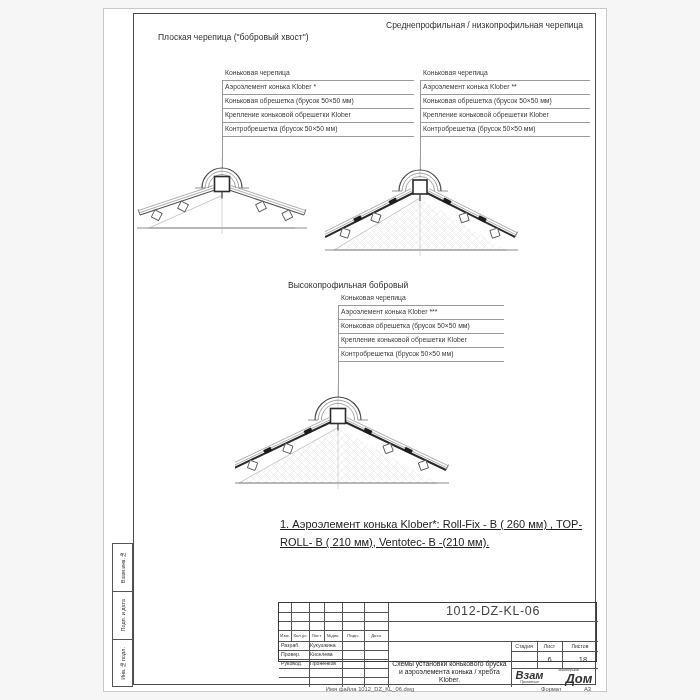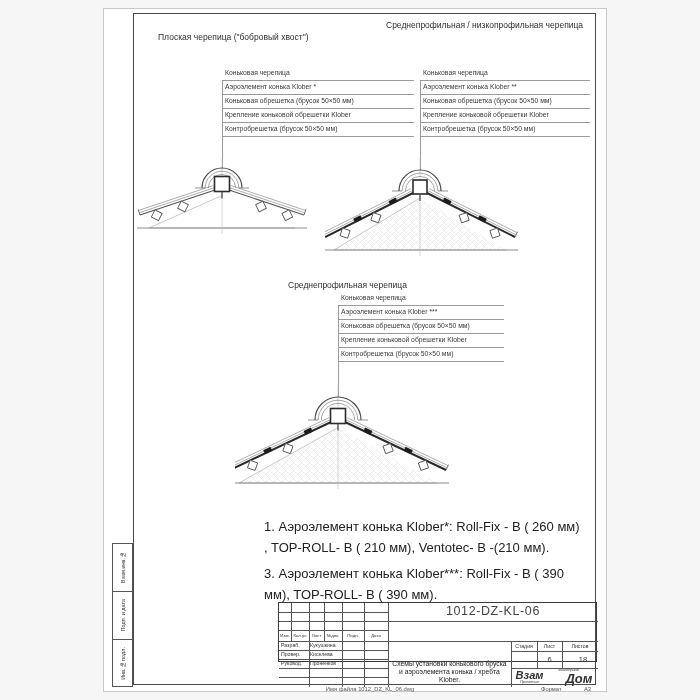--- a/index.html
+++ b/index.html
@@ -7,21 +7,21 @@
         font-family:"Liberation Sans",sans-serif;color:#333;}
   .sheet{position:absolute;left:103px;top:8px;width:504px;height:684px;background:#fff;
          border:1px solid #c9c9c9;box-sizing:border-box;}
   .frame{position:absolute;left:133px;top:13px;width:463px;height:672px;
          border:1.5px solid #4a4a4a;box-sizing:border-box;}
   .sect-title{position:absolute;font-size:8.5px;color:#2e2e2e;white-space:nowrap;}
   .lblist{position:absolute;font-size:6.8px;color:#3a3a3a;}
   .lbl{height:13px;line-height:12.5px;border-bottom:1px solid #9a9a9a;padding-left:3px;white-space:nowrap;}
   .vlead{position:absolute;width:1px;background:#9a9a9a;}
   .draw{position:absolute;}
-  .notes{position:absolute;left:264px;top:516px;width:322px;font-size:13px;color:#222;}
+  .notes{position:absolute;left:280px;top:516px;width:322px;font-size:11px;color:#222;text-decoration:underline;}
   .notes p{margin:0 0 5px 0;line-height:1.62;}
   .tb{position:absolute;left:278px;top:602px;width:319px;height:60px;
       border:1.6px solid #3a3a3a;box-sizing:border-box;}
   .tb .txt{position:absolute;white-space:nowrap;color:#333;}
   .tbl{position:absolute;background:#555;}
   .docnum{position:absolute;left:110px;top:0;width:208px;height:17px;line-height:17px;
           text-align:center;font-size:12.5px;letter-spacing:0.6px;color:#444;}
   .doctitle{position:absolute;left:111px;top:57px;width:119px;text-align:center;
             font-size:6.8px;line-height:1.18;color:#222;white-space:normal;}
   .logo{position:absolute;left:233px;top:66px;width:84px;height:16px;display:flex;
@@ -37,21 +37,21 @@
 </style>
 </head>
 <body>
 
 <div class="page">
   <div class="sheet"></div>
   <div class="frame"></div>
 
   <div class="sect-title" style="left:158px;top:32px;">Плоская черепица ("бобровый хвост")</div>
   <div class="sect-title" style="left:386px;top:20px;">Среднепрофильная / низкопрофильная черепица</div>
-  <div class="sect-title" style="left:288px;top:280px;">Среднепрофильная черепица</div>
+  <div class="sect-title" style="left:288px;top:280px;">Высокопрофильная бобровый</div>
 
   <div class="vlead" style="left:222px;top:80px;height:88px;"></div>
   <div class="vlead" style="left:420px;top:80px;height:90px;"></div>
   <div class="vlead" style="left:338px;top:305px;height:92px;"></div>
 
   <div class="lblist" style="left:222px;top:67px;width:192px;">
     <div class="lbl">Коньковая черепица</div>
     <div class="lbl">Аэроэлемент конька Klober *</div>
     <div class="lbl">Коньковая обрешетка (брусок 50×50 мм)</div>
     <div class="lbl">Крепление коньковой обрешетки Klober</div>
@@ -424,21 +424,20 @@
       <path d="M83.2 35 A 19.8 19.8 0 0 1 122.8 35" fill="none" stroke="#7d7d7d" stroke-width="0.7"></path>
       <path d="M86.4 35 A 16.6 16.6 0 0 1 119.6 35" fill="none" stroke="#7d7d7d" stroke-width="0.7"></path>
       <line x1="73" y1="35" x2="83" y2="35" stroke="#666" stroke-width="0.7"></line>
       <line x1="123" y1="35" x2="133" y2="35" stroke="#666" stroke-width="0.7"></line>
       <rect x="95.5" y="23.5" width="15" height="15" fill="#fff" stroke="#2b2b2b" stroke-width="1.6"></rect>
       <line x1="103" y1="38.5" x2="103" y2="45.5" stroke="#444" stroke-width="1.2"></line>
     </svg>
 
   <div class="notes">
     <p>1. Аэроэлемент конька  Klober*: Roll-Fix - B ( 260 мм) , TOP-ROLL- B ( 210 мм), Ventotec- B -(210 мм).</p>
-    <p>3. Аэроэлемент конька  Klober***: Roll-Fix - B ( 390 мм), TOP-ROLL- B ( 390 мм).</p>
   </div>
 
   <div class="tb" id="titleblock">
     <div class="docnum">1012-DZ-KL-06</div>
 
     <div class="txt" style="left:0;top:28px;width:12px;height:10px;line-height:10px;text-align:center;font-size:4.4px;">Изм.</div>
     <div class="txt" style="left:12px;top:28px;width:18px;height:10px;line-height:10px;text-align:center;font-size:4.4px;">Кол.уч</div>
     <div class="txt" style="left:30px;top:28px;width:15px;height:10px;line-height:10px;text-align:center;font-size:4.4px;">Лист</div>
     <div class="txt" style="left:45px;top:28px;width:18px;height:10px;line-height:10px;text-align:center;font-size:4.4px;">№док.</div>
     <div class="txt" style="left:63px;top:28px;width:22px;height:10px;line-height:10px;text-align:center;font-size:4.4px;">Подп.</div>

